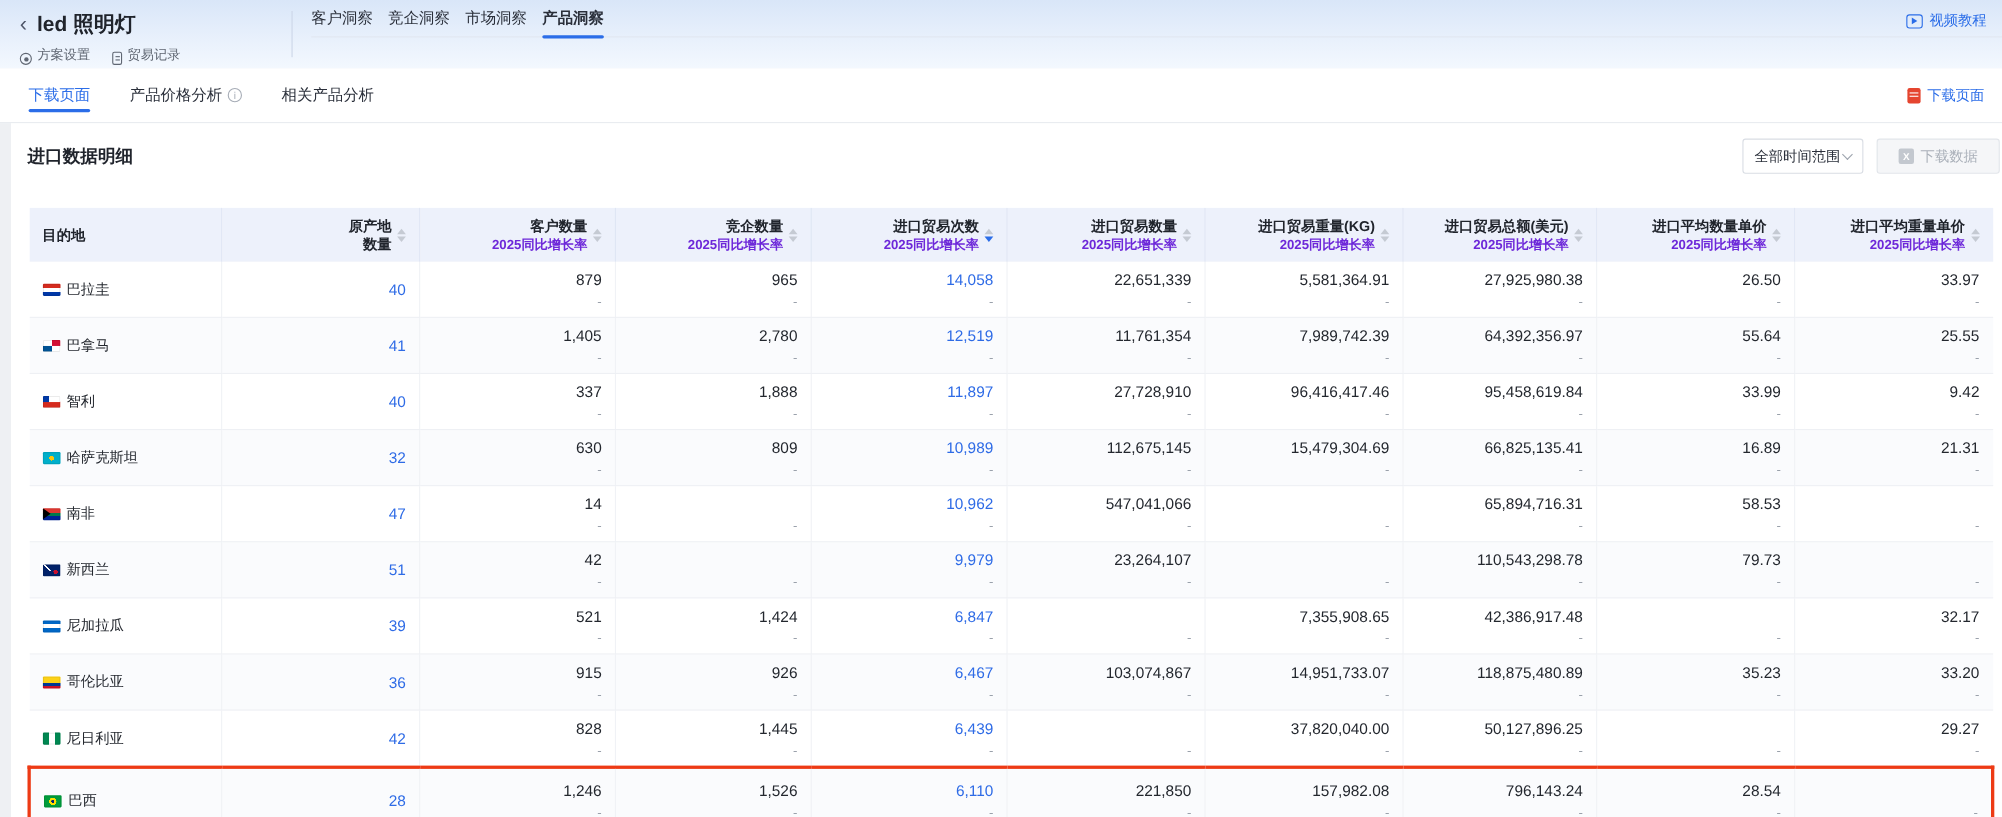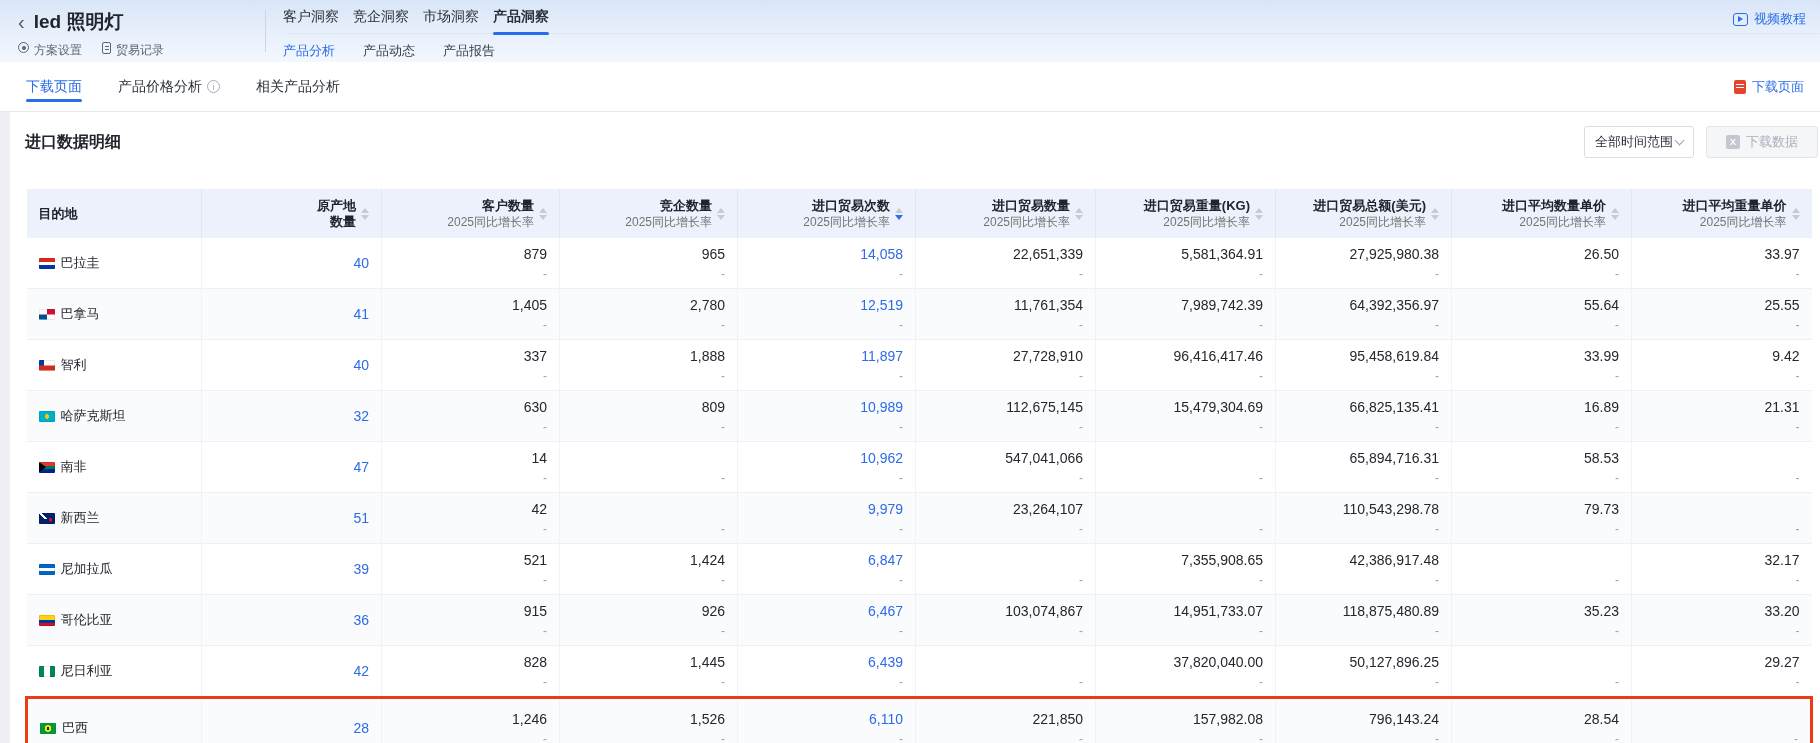--- a/index.html
+++ b/index.html
@@ -8,21 +8,21 @@
     font-family: "Liberation Sans", "DejaVu Sans", sans-serif;
     background: #eef0f3;
     color: #1f2329;
   }
   
   .banner { height: 62px; background: linear-gradient(180deg,#d9e6f8 0%,#e9f1fc 60%,#f3f8fe 100%); display: flex; position: relative; }
   .banner-left { width: 265px; padding: 9px 0 0 18px; flex: none; }
   .title-row { display: flex; align-items: center; gap: 9px; font-size: 19px; font-weight: 700; color: #20242c; }
   .back { font-size: 20px; color: #4e5568; font-weight: 400; cursor: pointer; line-height: 1; }
   .meta-row { margin-top: 7px; display: flex; gap: 20px; font-size: 12px; color: #5f6672; align-items: center; }
-  .meta-item { display: flex; align-items: flex-start; gap: 5px; cursor: pointer; }
+  .meta-item { display: flex; align-items: flex-end; gap: 5px; cursor: pointer; }
   .scheme-icon { width: 11px; height: 11px; border: 1px solid #5f6672; border-radius: 50%; position: relative; }
   .scheme-icon::after { content: ""; position: absolute; left: 2.5px; top: 2.5px; width: 4px; height: 4px; border-radius: 50%; background: #5f6672; }
   .doc-icon { width: 9px; height: 12px; border: 1px solid #5f6672; border-radius: 2px;
     background: linear-gradient(#5f6672,#5f6672) 2px 3px/4px 1px no-repeat, linear-gradient(#5f6672,#5f6672) 2px 6px/4px 1px no-repeat; }
   .banner-divider { position: absolute; left: 265px; top: 10px; height: 42px; width: 1px; background: #ccd6e8; }
   .banner-main { flex: 1; padding-left: 18px; display: flex; flex-direction: column; min-width: 0; }
   .top-tabs-row { display: flex; gap: 14px; height: 34px; align-items: stretch; border-bottom: 1px solid #e2e7f1; }
   .top-tab { font-size: 14px; color: #2a2f3a; position: relative; display: flex; align-items: center; cursor: pointer; }
   .top-tab.active { font-weight: 700; }
   .top-tab.active::after { content: ""; position: absolute; left: 0; right: 0; bottom: -2px; height: 3px; background: #2b6de8; border-radius: 2px; }
@@ -52,21 +52,21 @@
   .btn-download { width: 112px; height: 32px; border: 1px solid #e2e5ea; border-radius: 3px; background: #f5f6f8; color: #aab0b9; font-size: 13px; display: flex; align-items: center; justify-content: center; gap: 6px; cursor: not-allowed; }
   .xls-icon { width: 14px; height: 14px; background: #c3c8cf; border-radius: 2px; color: #fff; font-size: 9px; font-weight: 700; display: flex; align-items: center; justify-content: center; flex: none; }
   
   table { border-collapse: collapse; table-layout: fixed; width: 1785px; margin-top: 29px; }
   thead th { background: #edf1fb; border-right: 1px solid #dfe6f4; padding: 8px 12px; vertical-align: middle; }
   thead th:last-child { border-right: none; }
   .th-flex { display: flex; justify-content: flex-end; align-items: center; gap: 5px; }
   .th-dest .th-flex { justify-content: flex-start; }
   .th-texts { text-align: right; }
   .th-l1 { font-size: 13px; font-weight: 700; color: #20242c; line-height: 17px; }
-  .th-l2 { font-size: 12px; color: #737373; line-height: 16px; font-weight: 400; }
+  .th-l2 { font-size: 12px; color: #6d28d9; line-height: 16px; font-weight: 700; }
   .th-l2.bold { font-size: 13px; font-weight: 700; color: #20242c; }
   .sorter { display: flex; flex-direction: column; gap: 2px; flex: none; }
   .tri-up { width: 0; height: 0; border-left: 4px solid transparent; border-right: 4px solid transparent; border-bottom: 5px solid #c5cad3; }
   .tri-down { width: 0; height: 0; border-left: 4px solid transparent; border-right: 4px solid transparent; border-top: 5px solid #c5cad3; }
   .tri-down.active { border-top-color: #2b6de8; }
   tbody td { border-bottom: 1px solid #eef0f4; border-right: 1px solid #f0f2f6; padding: 6px 12px; background: #fff; }
   tbody td:last-child { border-right: none; }
   tbody tr:nth-child(even) td { background: #fafbfd; }
   .td-num { text-align: right; vertical-align: top; }
   .val { font-size: 14px; line-height: 20px; color: #23272e; min-height: 20px; }
@@ -114,26 +114,20 @@
   </div>
   <div class="banner-divider"></div>
   <div class="banner-main">
     <div class="top-tabs-row">
 
     <div class="top-tab">客户洞察</div>
         <div class="top-tab">竞企洞察</div>
         <div class="top-tab">市场洞察</div>
         <div class="top-tab active">产品洞察</div>
       </div>
-    <div class="sub-tabs-row">
-
-    <div class="sub-tab active">产品分析</div>
-        <div class="sub-tab">产品动态</div>
-        <div class="sub-tab">产品报告</div>
-      </div>
   </div>
   <div class="video-link" style="position:absolute;right:0;top:10px;">
     <span class="video-icon"></span>
     <span>视频教程</span>
   </div>
 </div>
 
 <div class="nav2">
   <div style="display:flex;align-items:stretch;height:100%;">
 

